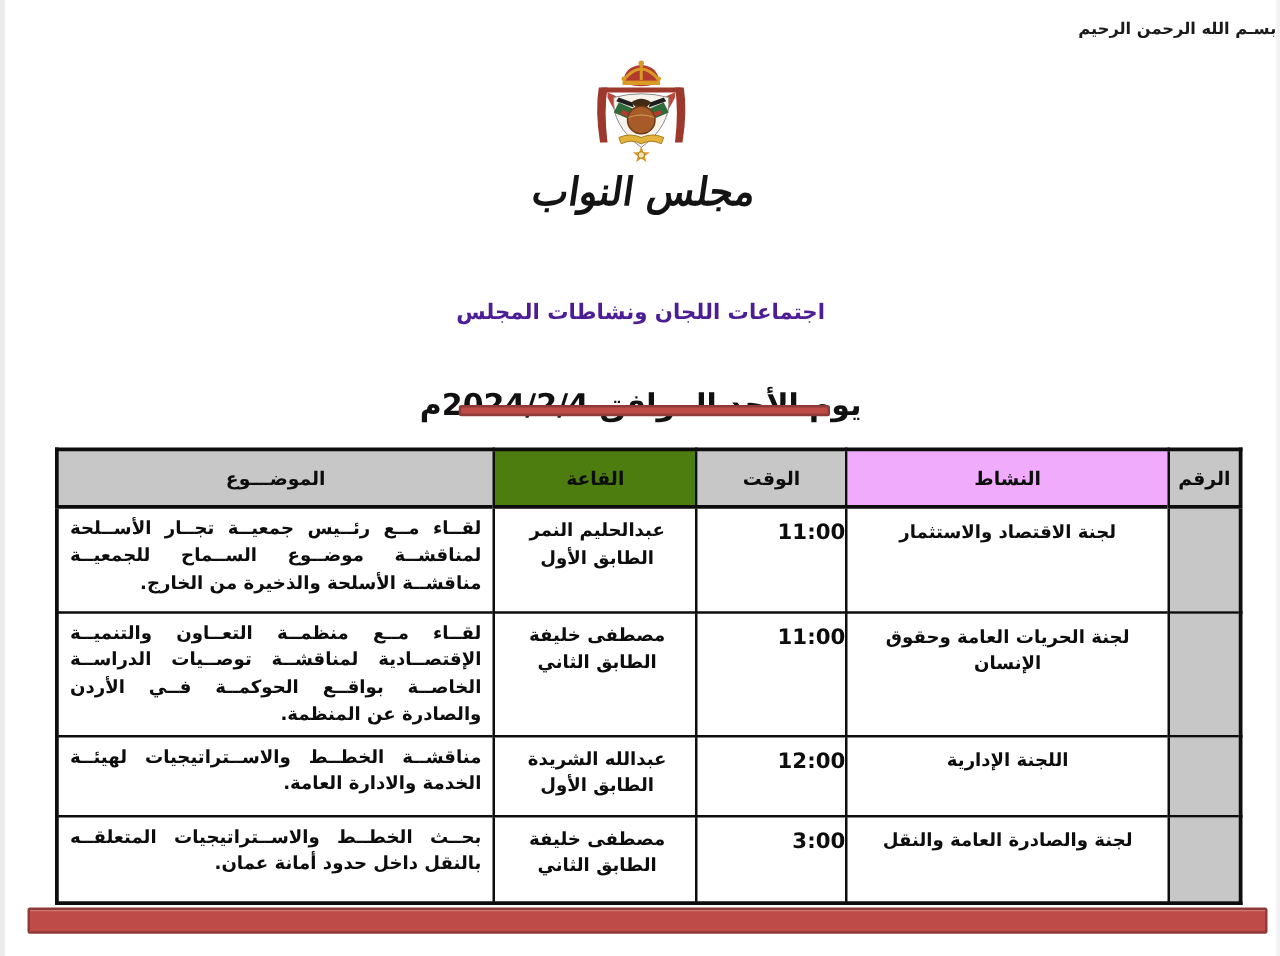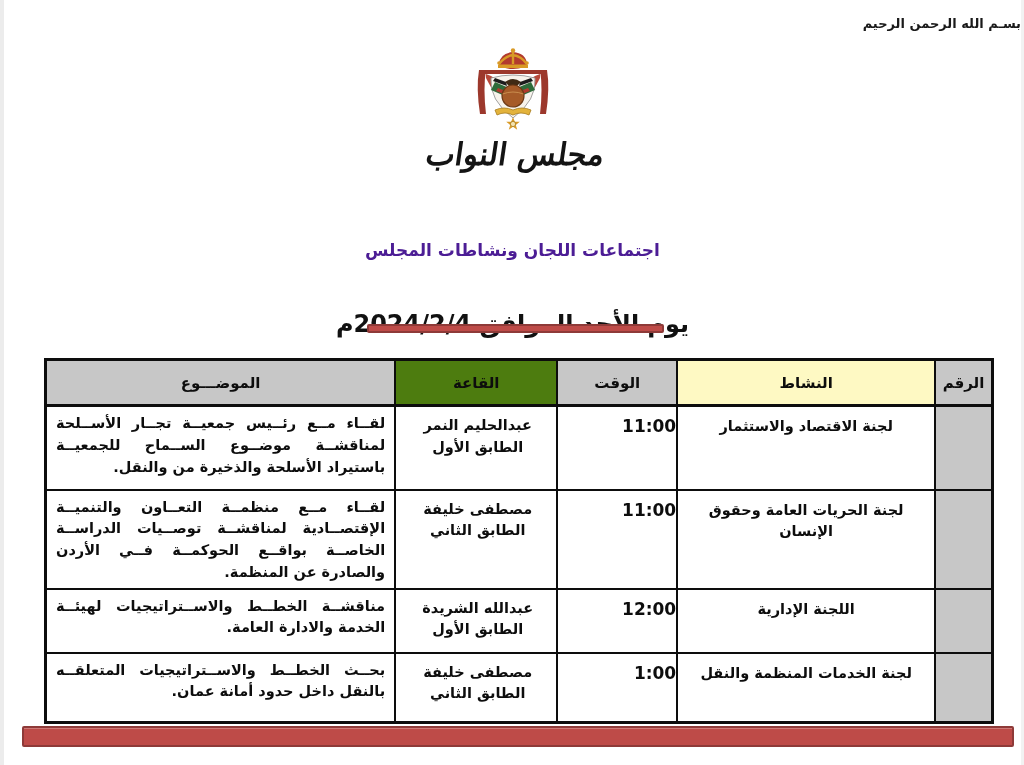--- a/index.html
+++ b/index.html
@@ -154,36 +154,36 @@
     <colgroup>
       <col class="col-num">
         <col class="col-act">
         <col class="col-time">
         <col class="col-hall">
         <col class="col-subj">
     </colgroup>
     <thead>
       <tr>
         <th class="hdr" style="background: rgb(199, 199, 199);">الرقم</th>
-        <th class="hdr" style="background: #fef9c3; text-align: center;">النشاط</th>
+        <th class="hdr" style="background: #f0abfc; text-align: center;">النشاط</th>
         <th class="hdr" style="background: rgb(199, 199, 199);">الوقت</th>
         <th class="hdr" style="background: #4d7c0f;">القاعة</th>
         <th class="hdr" style="background: rgb(199, 199, 199);">الموضـــوع</th>
       </tr>
     </thead>
     <tbody>
       <tr class="r1">
         <td class="num-cell shaded" style="background: rgb(199, 199, 199);"></td>
         <td class="act-cell">لجنة الاقتصاد والاستثمار</td>
         <td class="time-cell">11:00</td>
         <td class="hall-cell">
           <div>عبدالحليم النمر</div>
           <div>الطابق الأول</div>
         </td>
-        <td class="subj-cell">لقــاء مــع رئــيس جمعيــة تجــار الأســلحة لمناقشــة موضــوع الســماح للجمعيــة باستيراد الأسلحة والذخيرة من والنقل.</td>
+        <td class="subj-cell">لقــاء مــع رئــيس جمعيــة تجــار الأســلحة لمناقشــة موضــوع الســماح للجمعيــة مناقشــة الأسلحة والذخيرة من الخارج.</td>
       </tr>
       <tr class="r2">
         <td class="num-cell shaded" style="background: rgb(199, 199, 199);"></td>
         <td class="act-cell">لجنة الحريات العامة وحقوق الإنسان</td>
         <td class="time-cell">11:00</td>
         <td class="hall-cell">
           <div>مصطفى خليفة</div>
           <div>الطابق الثاني</div>
         </td>
         <td class="subj-cell">لقــاء مــع منظمــة التعــاون والتنميــة الإقتصــادية لمناقشــة توصــيات الدراســة الخاصــة بواقــع الحوكمــة فــي الأردن والصادرة عن المنظمة.</td>
@@ -193,22 +193,22 @@
         <td class="act-cell">اللجنة الإدارية</td>
         <td class="time-cell">12:00</td>
         <td class="hall-cell">
           <div>عبدالله الشريدة</div>
           <div>الطابق الأول</div>
         </td>
         <td class="subj-cell">مناقشــة الخطــط والاســتراتيجيات لهيئــة الخدمة والادارة العامة.</td>
       </tr>
       <tr class="r4">
         <td class="num-cell shaded" style="background: rgb(199, 199, 199);"></td>
-        <td class="act-cell">لجنة الخدمات المنظمة والنقل</td>
-        <td class="time-cell">1:00</td>
+        <td class="act-cell">لجنة والصادرة العامة والنقل</td>
+        <td class="time-cell">3:00</td>
         <td class="hall-cell">
           <div>مصطفى خليفة</div>
           <div>الطابق الثاني</div>
         </td>
         <td class="subj-cell">بحــث الخطــط والاســتراتيجيات المتعلقــه بالنقل داخل حدود أمانة عمان.</td>
       </tr>
     </tbody>
   </table>
 
   <div class="bottom-bar" style="background: rgb(190, 75, 72); border-color: rgb(142, 58, 56);"></div>

